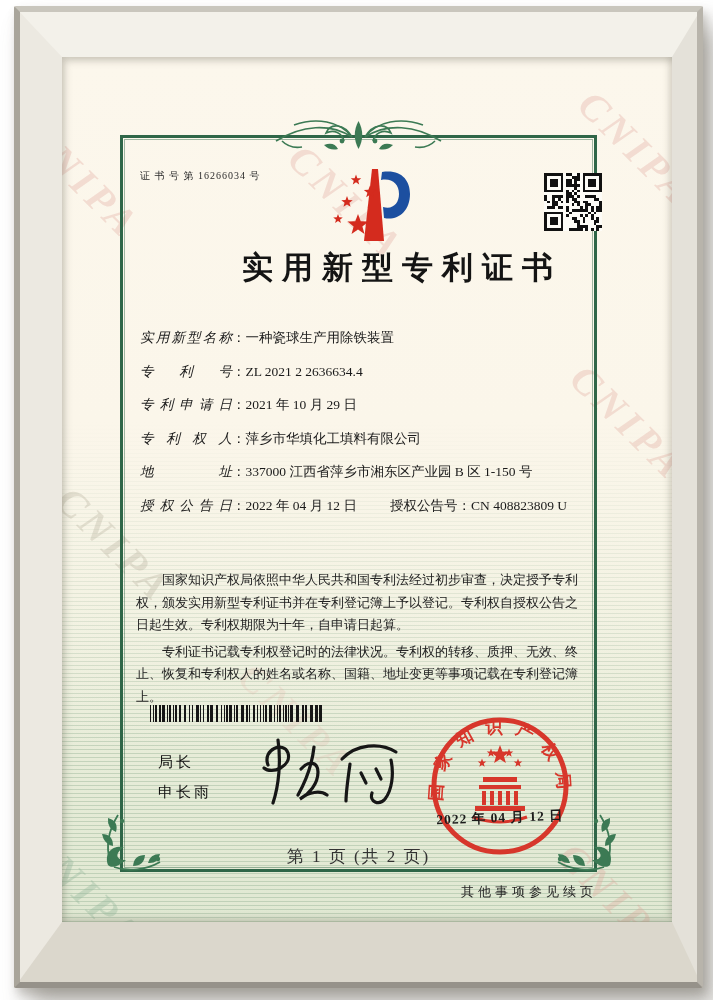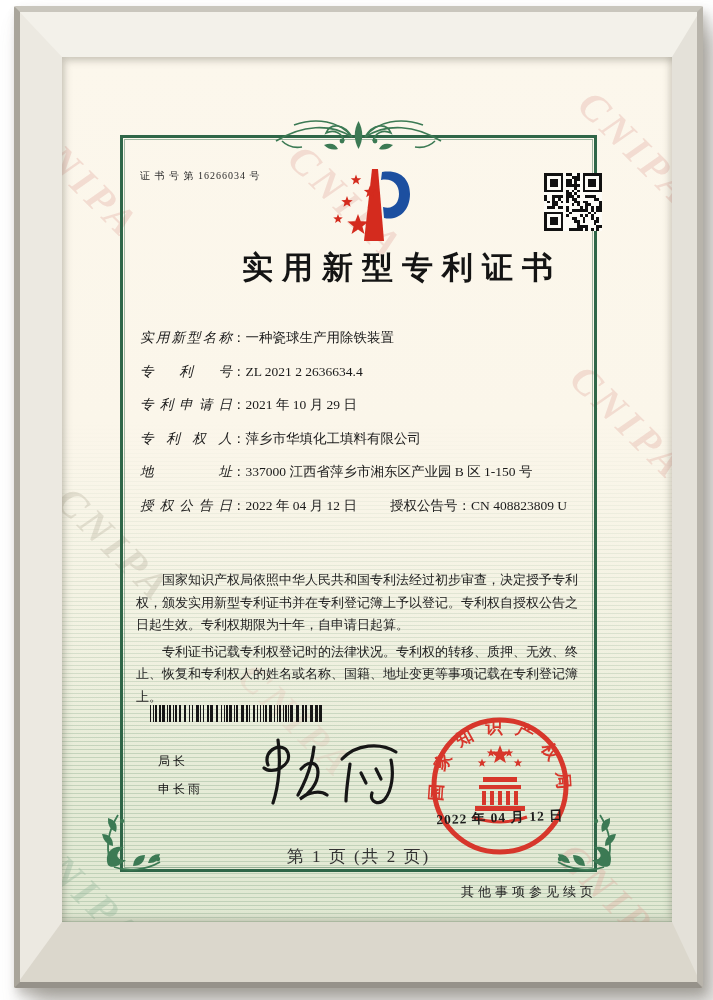--- a/index.html
+++ b/index.html
@@ -68,21 +68,21 @@
   .fields{position:absolute;left:78px;top:272px;width:450px;}
   .field-row{position:relative;height:20px;margin-bottom:13.5px;font-size:13.5px;color:#1a1a1a;white-space:nowrap;}
   .field-label{display:inline-block;width:92px;text-align:justify;text-align-last:justify;vertical-align:bottom;font-style:italic;}
   .grant2{position:absolute;left:250px;top:0;}
   
   .legal{position:absolute;left:70px;top:508px;width:458px;font-size:13px;line-height:22.5px;color:#222;}
   .legal p{margin:4px;text-indent:2em;}
   
   .barcode{position:absolute;left:88px;top:648px;width:172px;height:17px;}
   .signer{position:absolute;left:96px;top:696px;font-family:"Liberation Sans","DejaVu Sans",sans-serif;
-          font-size:12px;letter-spacing:3px;color:#111;}
+          font-size:15px;letter-spacing:3px;color:#111;}
   .signer div{margin-bottom:11px;}
   .signature{position:absolute;left:186px;top:676px;width:160px;height:84px;}
   .seal{position:absolute;left:365px;top:656px;width:146px;height:146px;opacity:.92;}
   .seal-date{
     position:absolute;left:362px;top:752px;width:152px;text-align:center;
     font-size:13.5px;font-weight:bold;color:#1b1b1b;letter-spacing:1px;transform:rotate(-2deg);
   }
   .page-info{position:absolute;left:58px;top:788px;width:477px;text-align:center;font-size:17px;color:#333;letter-spacing:2px;}
   .footer-note{position:absolute;left:58px;top:826px;width:477px;text-align:right;font-size:13px;color:#222;letter-spacing:4px;}
 </style>

